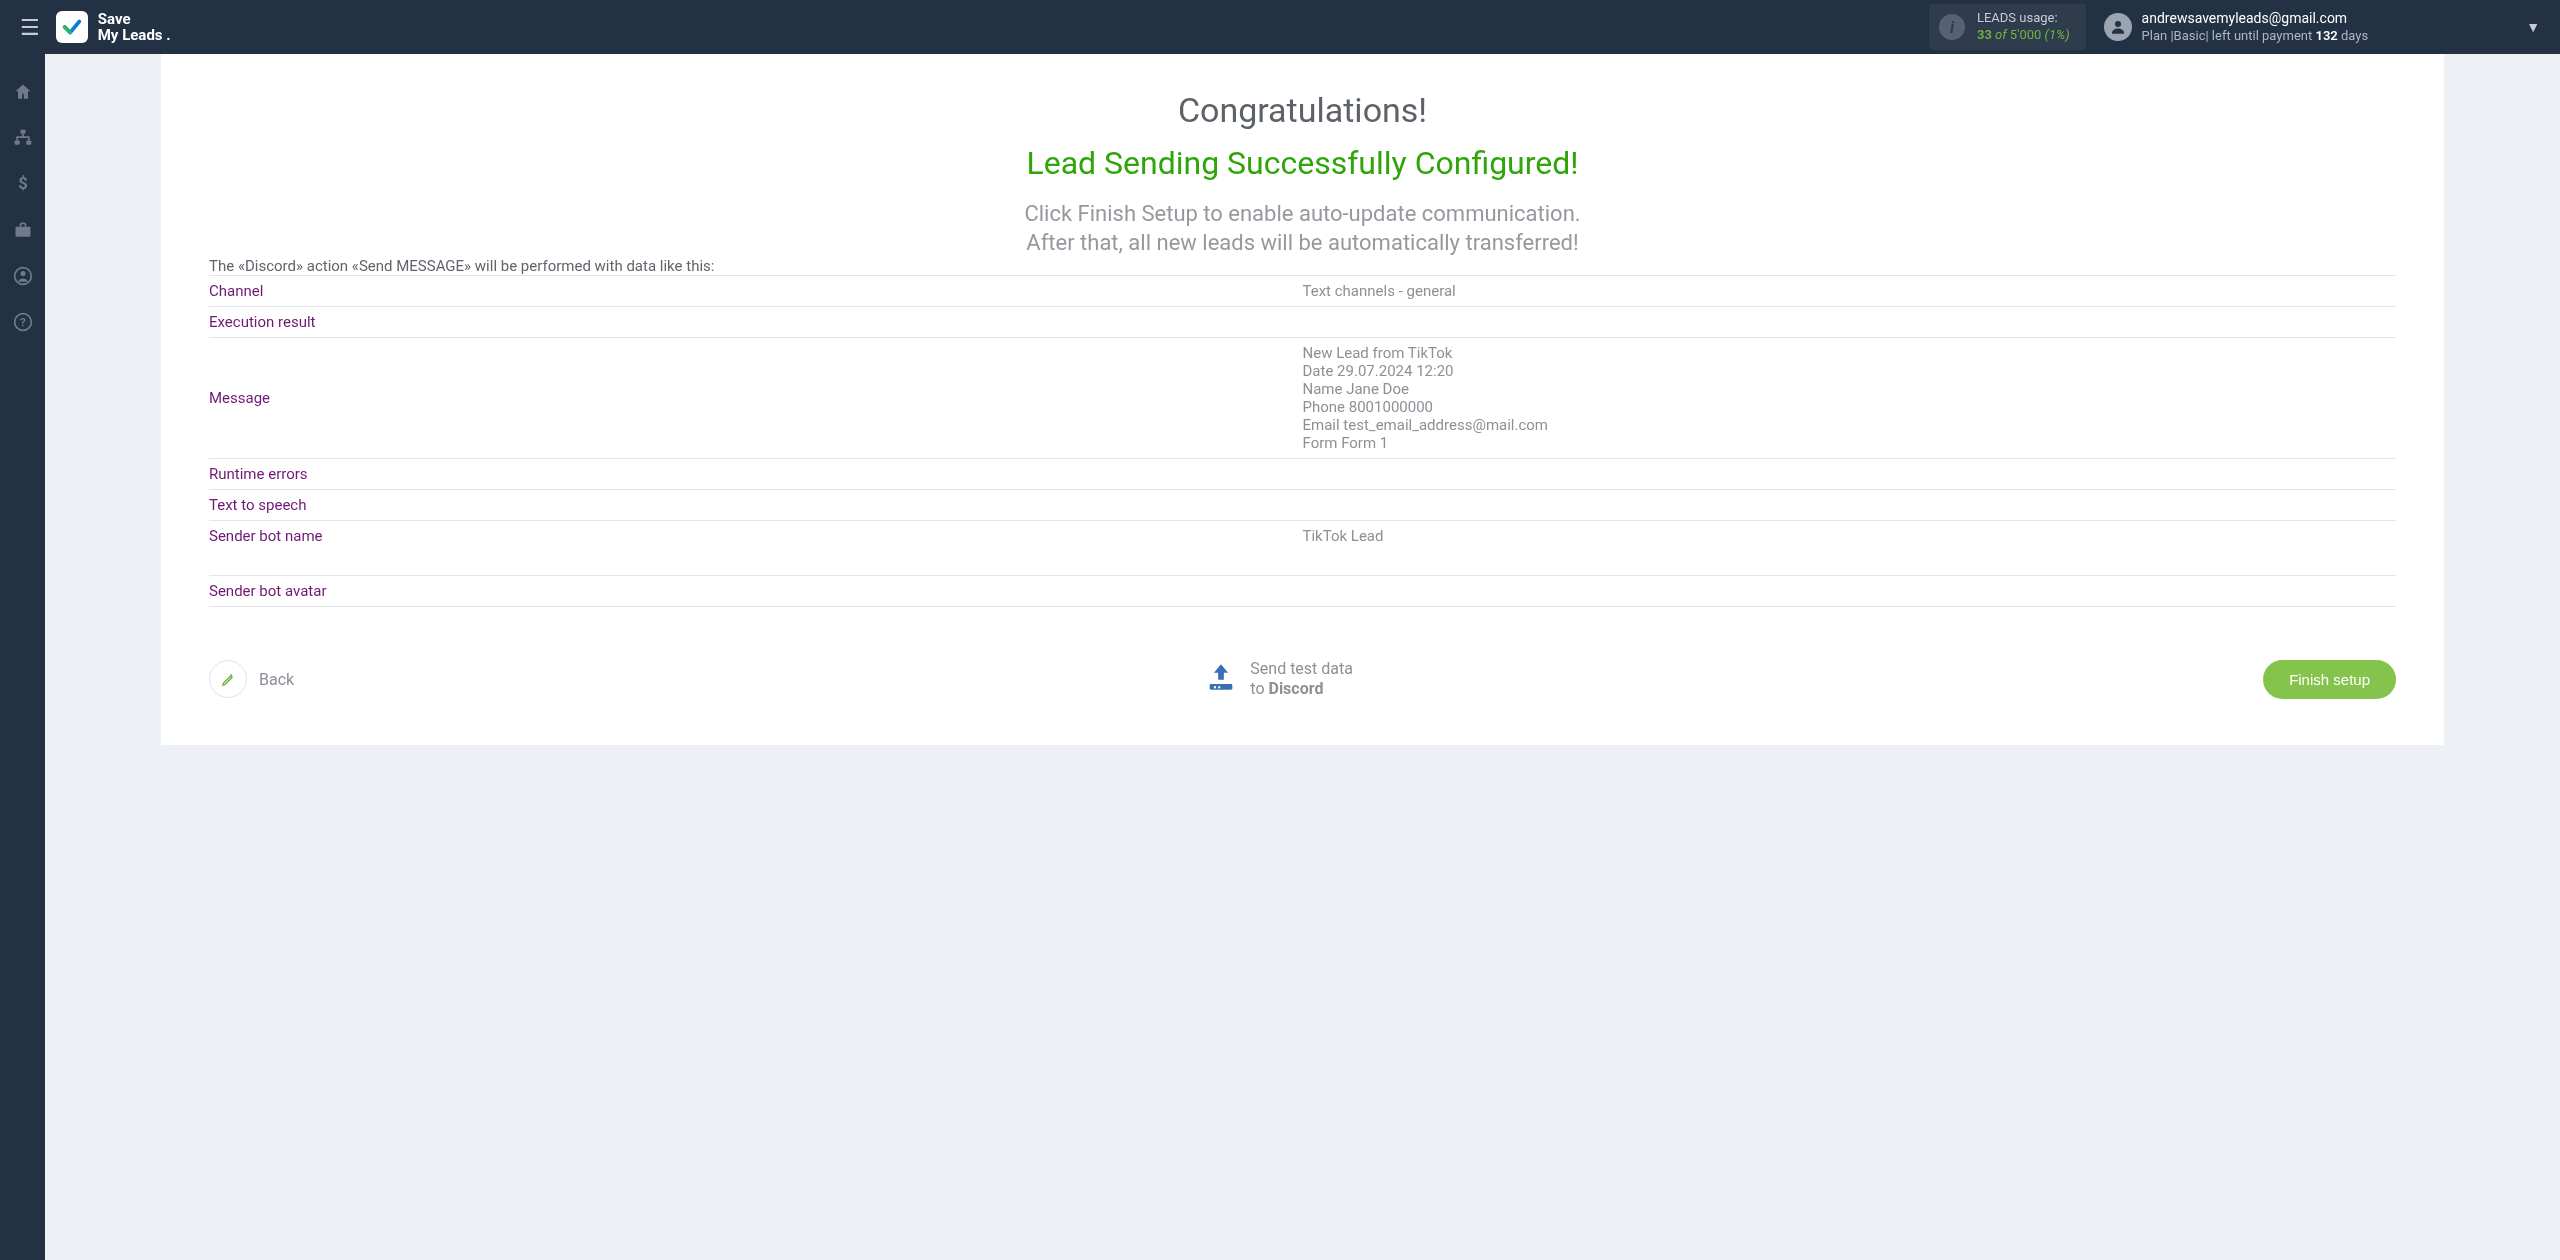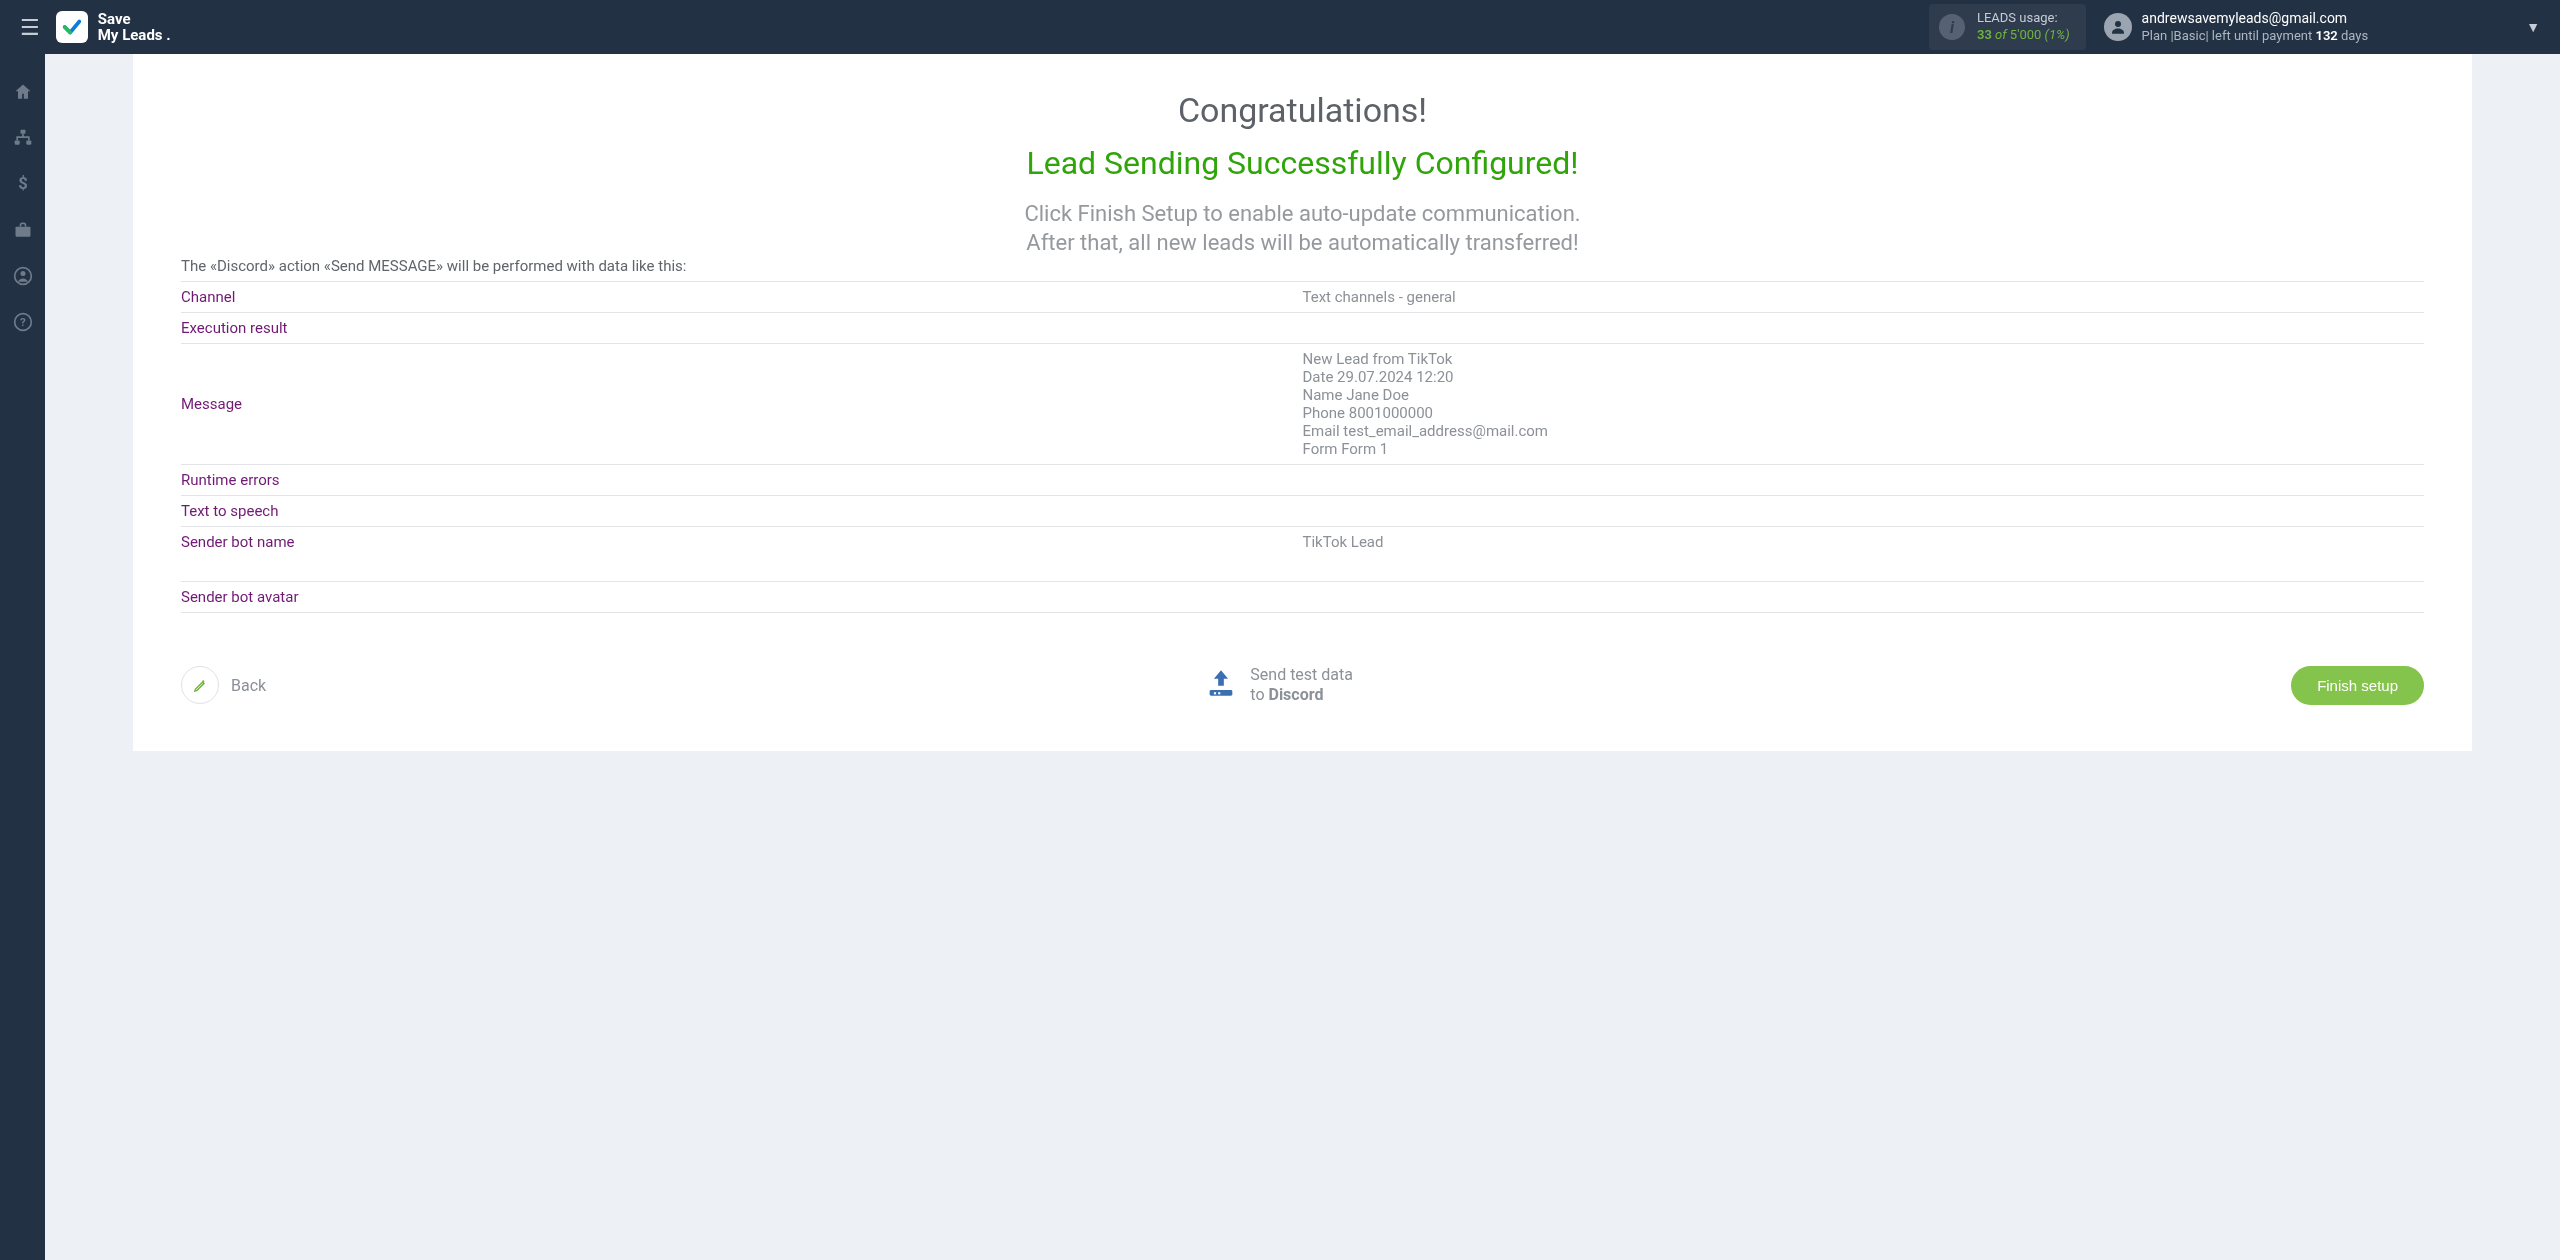--- a/index.html
+++ b/index.html
@@ -164,21 +164,21 @@
       color: #6f7b8b;
       cursor: pointer;
     }
     .side-item svg {
       width: 20px;
       height: 20px;
       fill: currentColor;
     }
     .main {
       flex: 1;
-      padding: 0 88px;
+      padding: 0 116px;
     }
     .card {
       background: #fff;
       margin-top: 0;
       padding: 36px 48px 46px;
       min-height: 655px;
     }
     .congrats {
       text-align: center;
       color: #5d6269;
@@ -195,21 +195,21 @@
     }
     .subline {
       text-align: center;
       color: #95999e;
       font-size: 22px;
       line-height: 1.3;
     }
     .action-desc {
       color: #60656c;
       font-size: 15px;
-      margin-bottom: 6px;
+      margin-bottom: 0;
     }
     .data-table {
       width: 100%;
       border-collapse: collapse;
     }
     .data-row {
       border-top: 1px solid #e2e4e8;
       display: flex;
     }
     .data-row:last-child {

